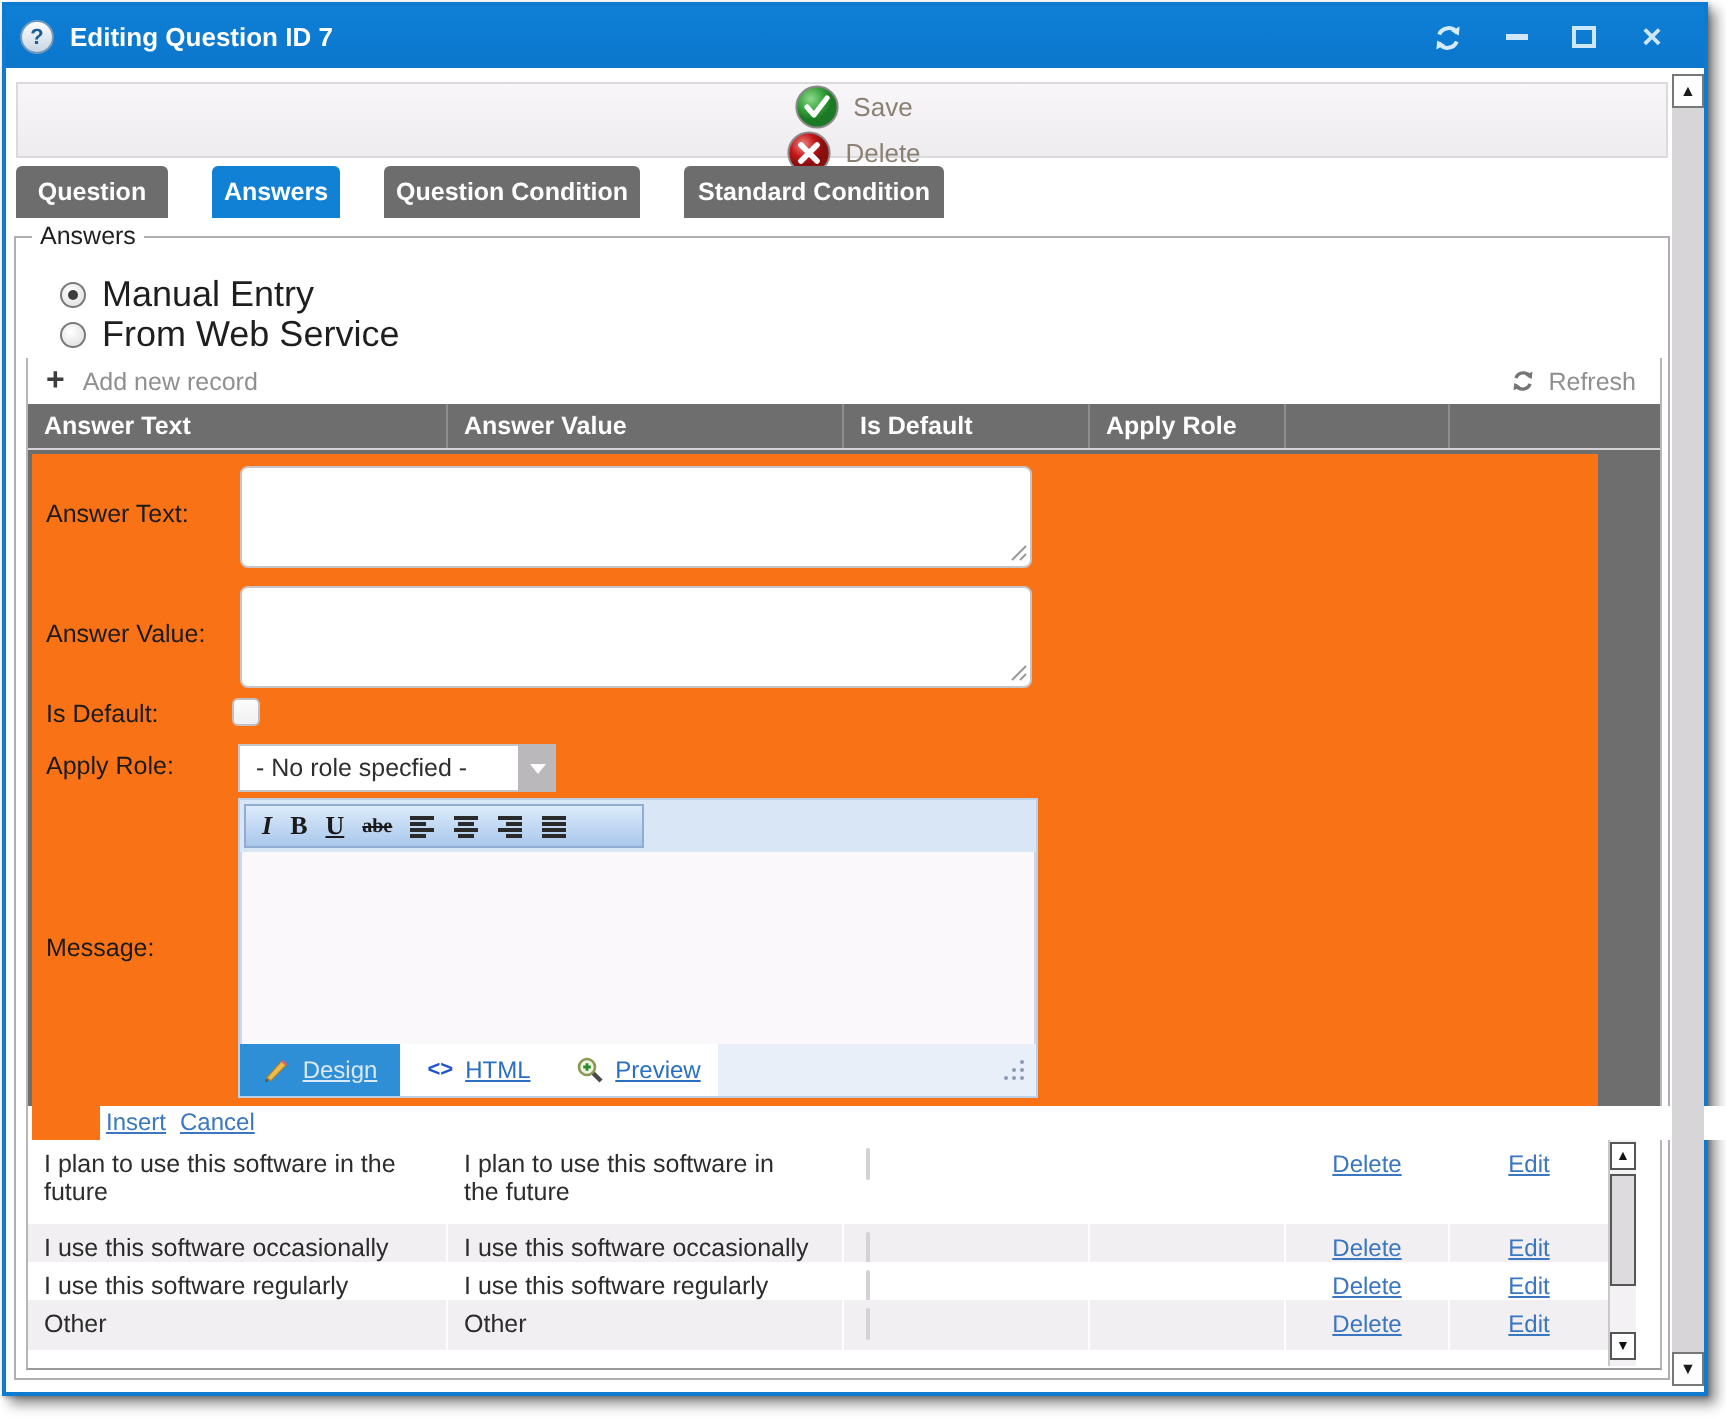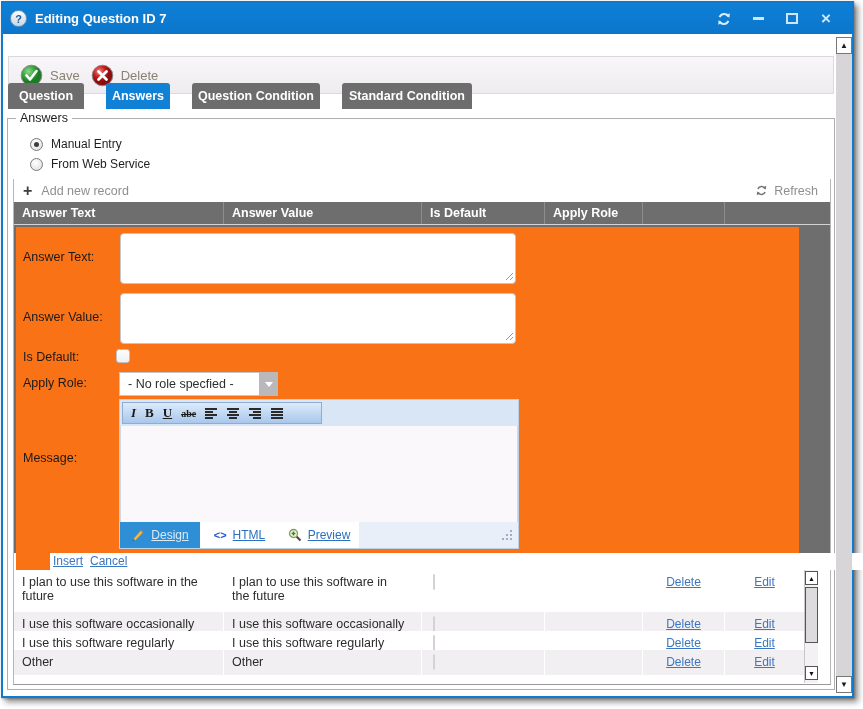--- a/index.html
+++ b/index.html
@@ -29,23 +29,23 @@
 
   
   .outer-sb { position:absolute; left:833px; top:3px; width:16px; height:656px; background:#d7d5d7; }
   .osb-btn { position:absolute; left:0; width:16px; height:17px; background:#fdfdfd;
     border:1px solid #777; color:#1a1a1a; font-size:8px;
     display:flex; align-items:center; justify-content:center; cursor:pointer; }
   .osb-up { top:0; }
   .osb-down { bottom:0; }
 
   
-  .toolbar { position:absolute; left:5px; top:22px; width:826px; height:38px;
+  .toolbar { position:absolute; left:5px; top:7px; width:826px; height:38px;
     background:linear-gradient(#f8f6f8,#eeecee); border:1px solid #dbd9db;
-    display:flex; align-items:center; }
+    display:flex; align-items:center;flex-direction:column; }
   .tool-btn { display:flex; align-items:center; gap:7px; margin-left:11px; cursor:pointer; }
   .tool-label { font-size:13px; color:#8b8173; }
 
   
   .tabs { position:absolute; left:5px; top:49px; height:26px; display:flex; gap:22px; }
   .tab { height:26px; background:#6d6d6d; color:#fff; font-size:12.5px; font-weight:bold;
     display:flex; align-items:center; justify-content:center;
     border-radius:3px 3px 0 0; cursor:pointer; }
   .tab.t1 { width:76px; } .tab.t2 { width:64px; } .tab.t3 { width:128px; } .tab.t4 { width:130px; }
   .tab.active { background:#1181d6; }
@@ -56,21 +56,21 @@
   .legend { position:absolute; left:8px; top:-8px; background:#fff; padding:0 4px;
     font-size:12.5px; color:#1e1e1e; }
 
   
   .radio-row { position:absolute; left:27px; display:flex; align-items:center; gap:8px; cursor:pointer; }
   .rr1 { top:103px; } .rr2 { top:123px; }
   .radio { position:relative; width:13px; height:13px; border-radius:50%;
     border:1px solid #7a7a7a; background:radial-gradient(circle at 40% 35%, #fff, #dcdcdc); }
   .radio.sel::after { content:""; position:absolute; left:3px; top:3px; width:5px; height:5px;
     border-radius:50%; background:#3d3d3d; }
-  .radio-label { font-size:12px; color:#1e1e1e; }
+  .radio-label { font-size:18px; color:#1e1e1e; }
 
   
   .grid { position:absolute; left:10px; top:145px; width:818px; height:506px;
     border-left:1px solid #b8b6b8; border-right:1px solid #b8b6b8; border-bottom:1px solid #9a989a; }
   .addbar { position:absolute; left:0; top:0; width:816px; height:23px; background:#fff;
     display:flex; align-items:center; }
   .add-new { display:flex; align-items:center; gap:9px; margin-left:9px; cursor:pointer; }
   .plus-glyph { font-size:16px; font-weight:bold; color:#3c3c3c; line-height:1; }
   .muted-label { font-size:12.5px; color:#8f8f8f; }
   .refresh-ctl { margin-left:auto; margin-right:12px; display:flex; align-items:center; gap:6px; cursor:pointer; }
@@ -81,21 +81,21 @@
     color:#fff; font-size:12.5px; font-weight:bold; cursor:pointer; }
   .gh + .gh { border-left:1px solid #8d8d8d; }
   .c1 { width:209px; } .c2 { width:198px; } .c3 { width:123px; } .c4 { width:98px; }
   .c5 { width:82px; } .ghead .c6 { width:106px; }
 
   
   .insertband { position:absolute; left:0; top:45px; width:816px; height:329px;
     background:#6e6e6e; border-top:1px solid #d4d2d4; }
   .formpanel { position:absolute; left:2px; top:2px; width:783px; height:400px; background:#f97316; }
   .flabel { position:absolute; left:7px; font-size:12.5px; color:#1a1a1a; }
-  .fl1 { top:23px; } .fl2 { top:83px; } .fl3 { top:123px; } .fl4 { top:149px; } .fl5 { top:224px; }
+  .fl1 { top:23px; } .fl2 { top:83px; } .fl3 { top:123px; } .fl4 { top:149px; } .fl5 { top:240px; }
   .ftext { position:absolute; left:104px; width:396px; height:51px; resize:none;
     border:1px solid #c6c4c6; border-radius:4px; background:#fff; outline:none;
     font-family:"Liberation Sans",sans-serif; font-size:12.5px; padding:4px 6px; }
   .fta1 { top:6px; } .fta2 { top:66px; }
   .grip { position:absolute; pointer-events:none; }
   .g1 { left:489px; top:45px; } .g2 { left:489px; top:105px; }
   .checkbox { position:absolute; width:14px; height:14px; border:1px solid #c2c0c2; border-radius:3px;
     background:linear-gradient(#fdfdfd,#f1eff1); cursor:pointer; }
   .form-cb { left:100px; top:122px; }
   .dropdown { position:absolute; left:103px; top:145px; width:159px; height:24px; display:flex; cursor:pointer; }

